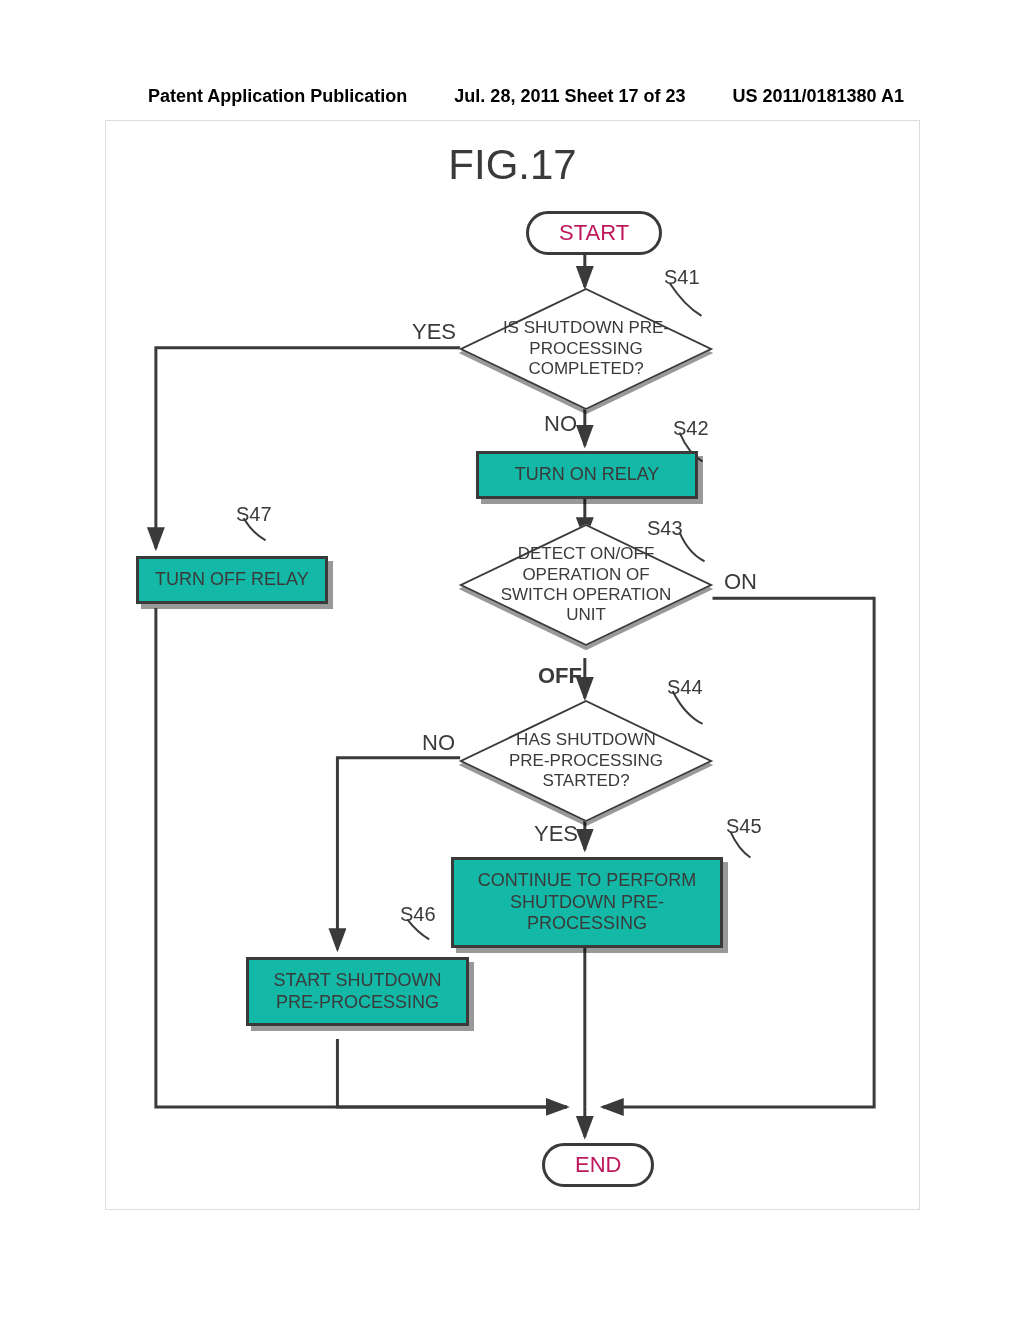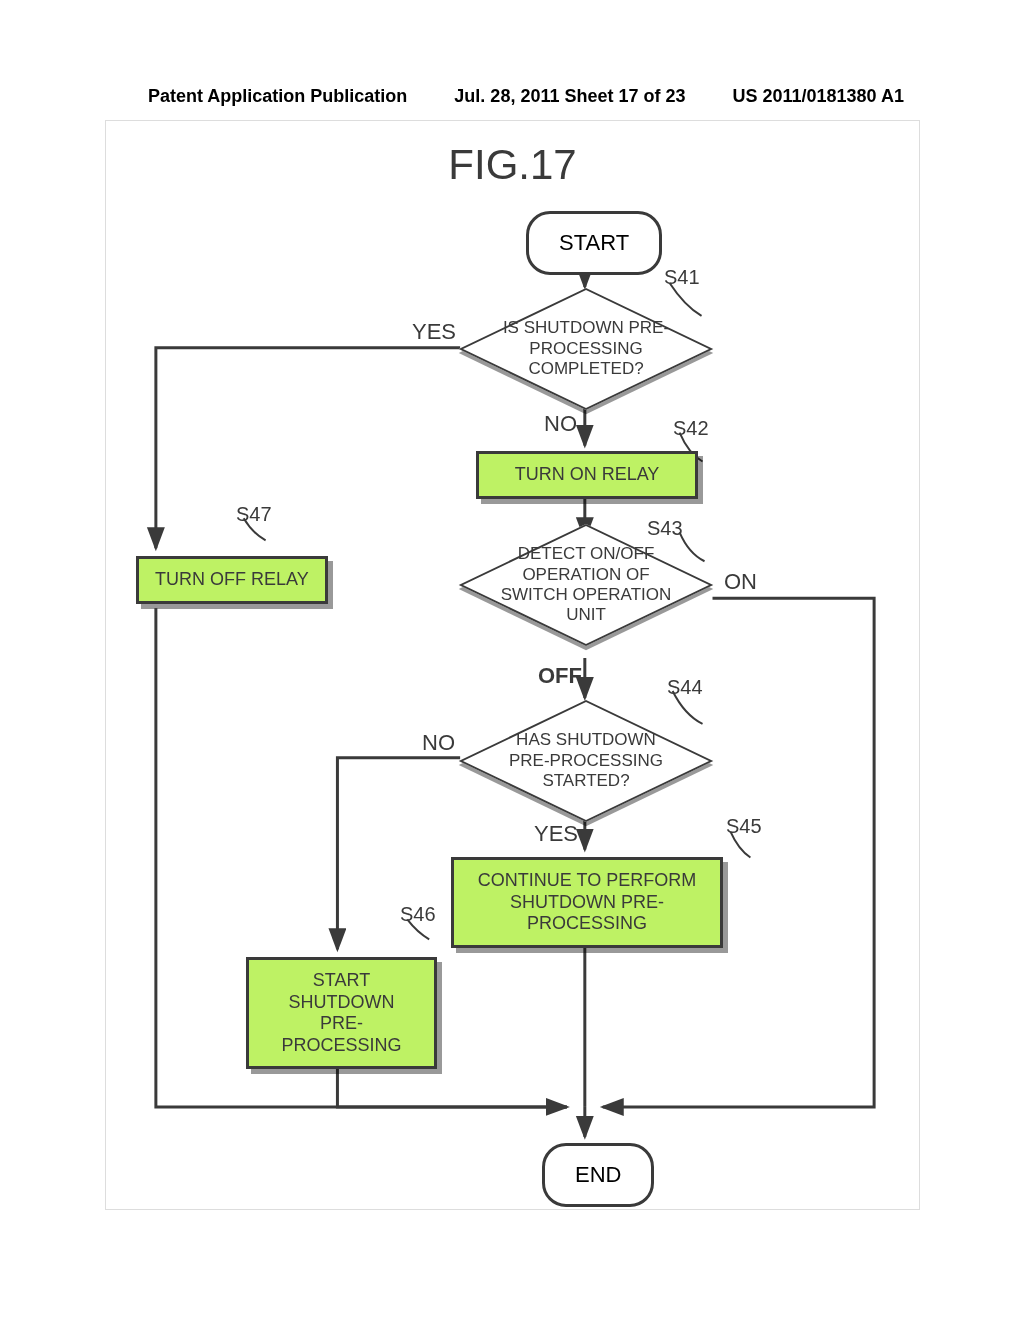--- a/index.html
+++ b/index.html
@@ -40,23 +40,23 @@
     font-weight: 400;
     color: #3a3a3a;
   }
   .terminal {
     position: absolute;
     background: #fff;
     border: 3px solid #3a3a3a;
     border-radius: 24px;
     font-size: 22px;
     font-weight: 500;
-    color: #000000;
+    color: #be185d;
     text-align: center;
-    padding: 16px 30px;
+    padding: 6px 30px;
   }
   .diamond {
     position: absolute;
     width: 260px;
     height: 120px;
   }
   .diamond-shape {
     position: absolute;
     inset: 0;
     background: #fff;
@@ -77,21 +77,21 @@
     text-align: center;
     font-size: 17px;
     font-weight: 500;
     color: #3a3a3a;
     line-height: 1.2;
     z-index: 2;
     padding: 0 40px;
   }
   .process {
     position: absolute;
-    background: #bef264;
+    background: #14b8a6;
     border: 3px solid #3a3a3a;
     font-size: 18px;
     font-weight: 500;
     color: #3a3a3a;
     text-align: center;
     padding: 10px 16px;
     box-shadow: 5px 5px 0 rgba(0,0,0,0.4);
     line-height: 1.2;
   }
   .label {
@@ -195,18 +195,18 @@
     <div class="diamond-shape"></div>
     <div class="diamond-text">HAS SHUTDOWN PRE-PROCESSING STARTED?</div>
   </div>
   <div class="step-label" style="left:561px; top:555px;">S44</div>
   <div class="label" style="left:316px; top:609px;">NO</div>
   <div class="label" style="left:428px; top:700px;">YES</div>
   <div class="step-label" style="left:620px; top:694px;">S45</div>
 
   <div class="process" style="left:345px; top:736px; width:272px;">CONTINUE TO PERFORM SHUTDOWN PRE-PROCESSING</div>
 
-  <div class="process" style="left:140px; top:836px; width:191px;">START SHUTDOWN PRE-PROCESSING</div>
+  <div class="process" style="left:140px; top:836px; width:223px;">START SHUTDOWN PRE-PROCESSING</div>
   <div class="step-label" style="left:294px; top:782px;">S46</div>
 
   <div class="terminal" style="left:436px; top:1022px;">END</div>
 
 </div>
 
 </body></html>

